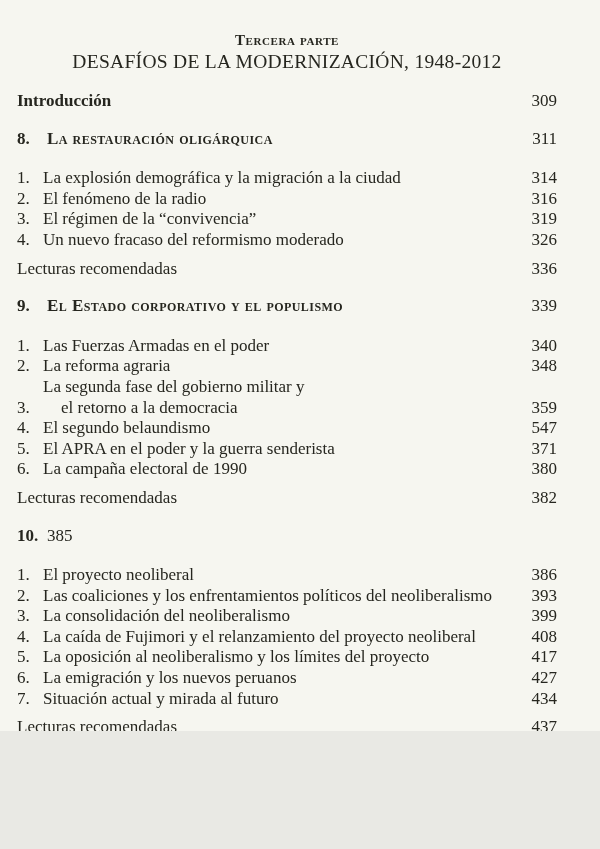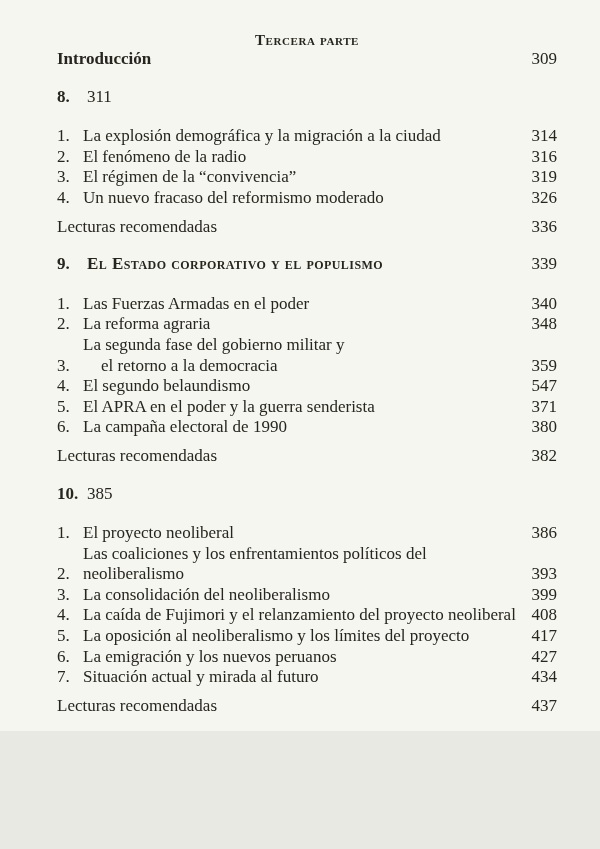--- a/index.html
+++ b/index.html
@@ -8,21 +8,21 @@
     background: #e9e9e4;
   }
   .page {
     position: relative;
     width: 600px;
     height: 731px;
     box-sizing: border-box;
     background: #f6f6f0;
     color: #26261f;
     font-family: "Liberation Serif", "DejaVu Serif", serif;
-    padding: 31px 43px 0 57px;
+    padding: 31px 43px 0 17px;
     overflow: hidden;
   }
   .part-label {
     text-align: center;
     font-weight: bold;
     font-variant: small-caps;
     font-size: 15px;
     line-height: 18px;
     letter-spacing: 0.6px;
   }
@@ -62,30 +62,34 @@
   .row.kind-index .titlewrap { font-weight: bold; }
   .row.kind-lecturas { margin-top: 8px; }
   .row.kind-index { margin-top: 17px; text-align: right; }
   .line2.indent { padding-left: 18px; }
 </style>
 </head>
 <body>
 
 <div class="page">
   <div class="part-label">Tercera parte</div>
+  <div class="part-title">DESAFÍOS DE LA MODERNIZACIÓN, 1948-2012</div>
 
   <div id="toc">
       <div class="row kind-intro">
         <div class="titlewrap">
           <div class="line1">Introducción</div>
         </div>
         <span class="page-num">309</span>
       </div>
       <div class="row kind-chapter">
         <span class="num">8.</span>
+        <div class="titlewrap">
+          <div class="line1">La restauración oligárquica</div>
+        </div>
         <span class="page-num">311</span>
       </div>
       <div class="row kind-item">
         <span class="num">1.</span>
         <div class="titlewrap">
           <div class="line1">La explosión demográfica y la migración a la ciudad</div>
         </div>
         <span class="page-num">314</span>
       </div>
       <div class="row kind-item">

